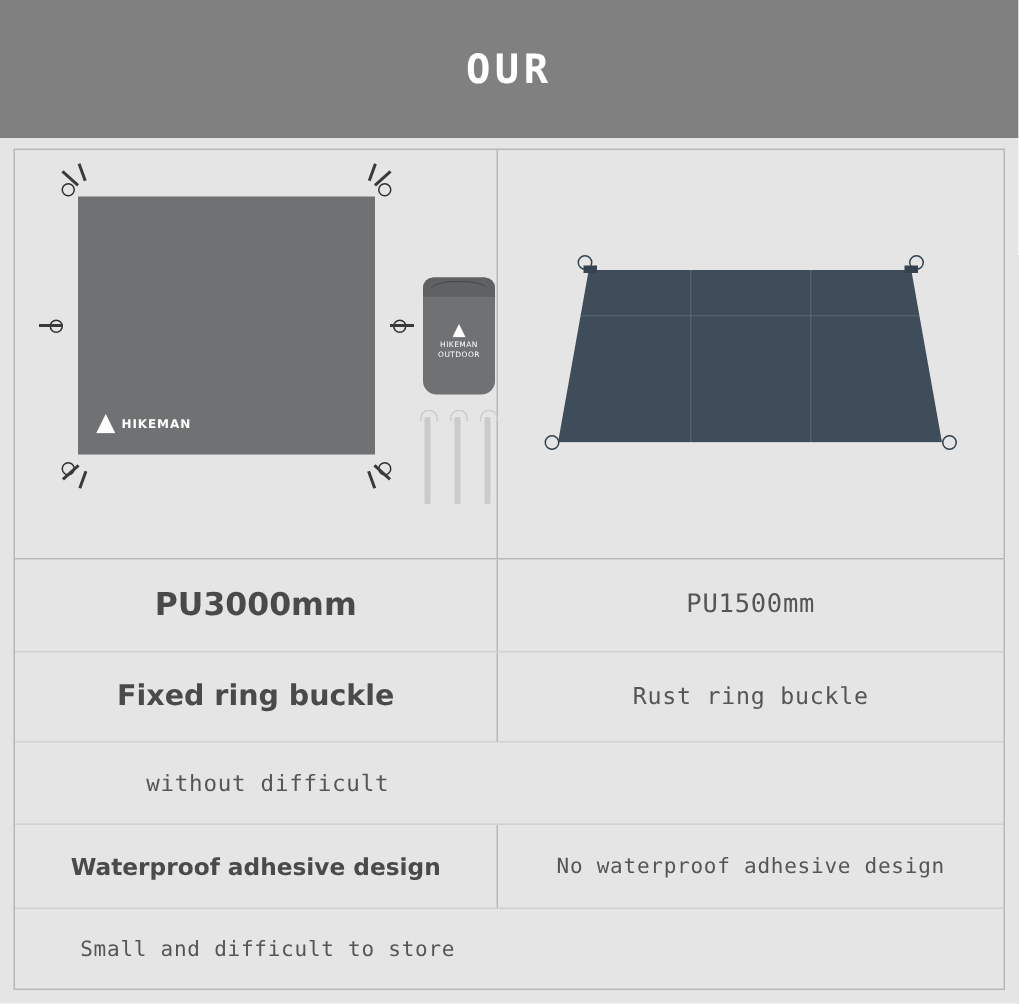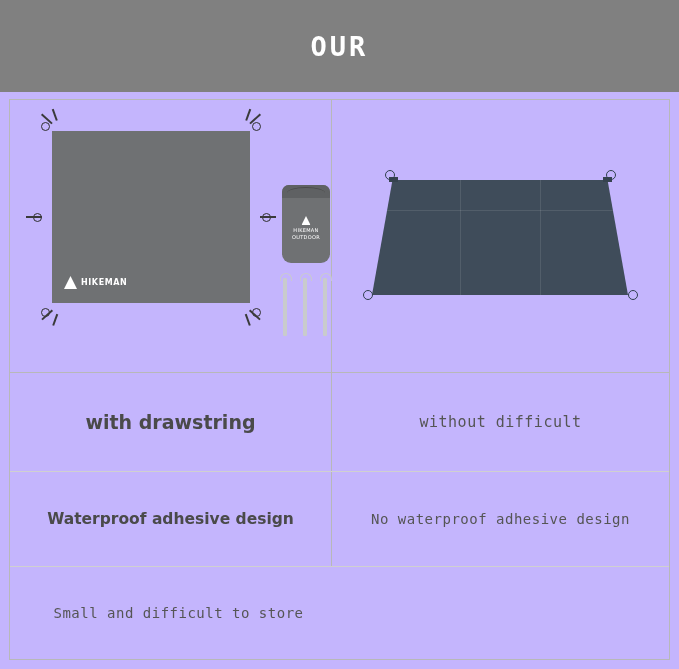--- a/index.html
+++ b/index.html
@@ -10,21 +10,21 @@
   body {
     width: 679px;
     height: 669px;
     font-family: "DejaVu Sans", sans-serif;
     overflow: hidden;
   }
   .page {
     position: relative;
     width: 679px;
     height: 669px;
-    background: #c4b5fd;
+    background: #e5e5e5;
   }
 
   
   .header {
     position: absolute;
     left: 0;
     top: 0;
     width: 679px;
     height: 92px;
     background: #808080;
@@ -319,24 +319,31 @@
         </div>
         <div class="other-tab" style="left:57px; top:77px;"></div>
         <div class="other-tab" style="left:271px; top:77px;"></div>
         <div class="other-loop" style="left:53px; top:70px;"></div>
         <div class="other-loop" style="left:274px; top:70px;"></div>
         <div class="other-loop" style="left:31px; top:190px;"></div>
         <div class="other-loop" style="left:296px; top:190px;"></div>
       </div>
     </div>
 
-
-
     <div class="row">
-      <div class="cell left f20">with drawstring</div>
+      <div class="cell left f22">PU3000mm</div>
+      <div class="cell right f18">PU1500mm</div>
+    </div>
+
+    <div class="row">
+      <div class="cell left f20">Fixed ring buckle</div>
+      <div class="cell right f16">Rust  ring buckle</div>
+    </div>
+
+    <div class="row">
       <div class="cell right f15">without  difficult</div>
     </div>
 
     <div class="row">
       <div class="cell left f16">Waterproof adhesive design</div>
       <div class="cell right f14">No waterproof adhesive design</div>
     </div>
 
     <div class="row last">
       <div class="cell right f14">Small and difficult to store</div>

